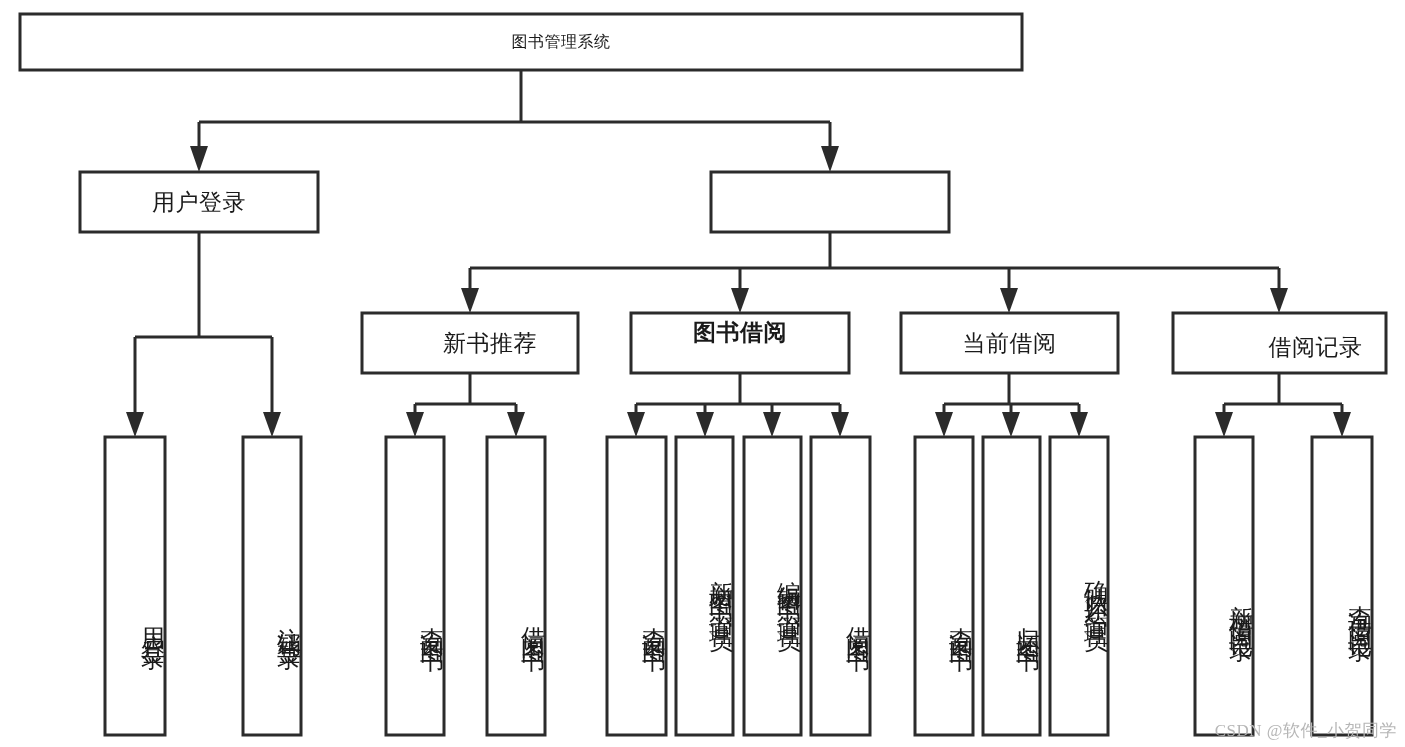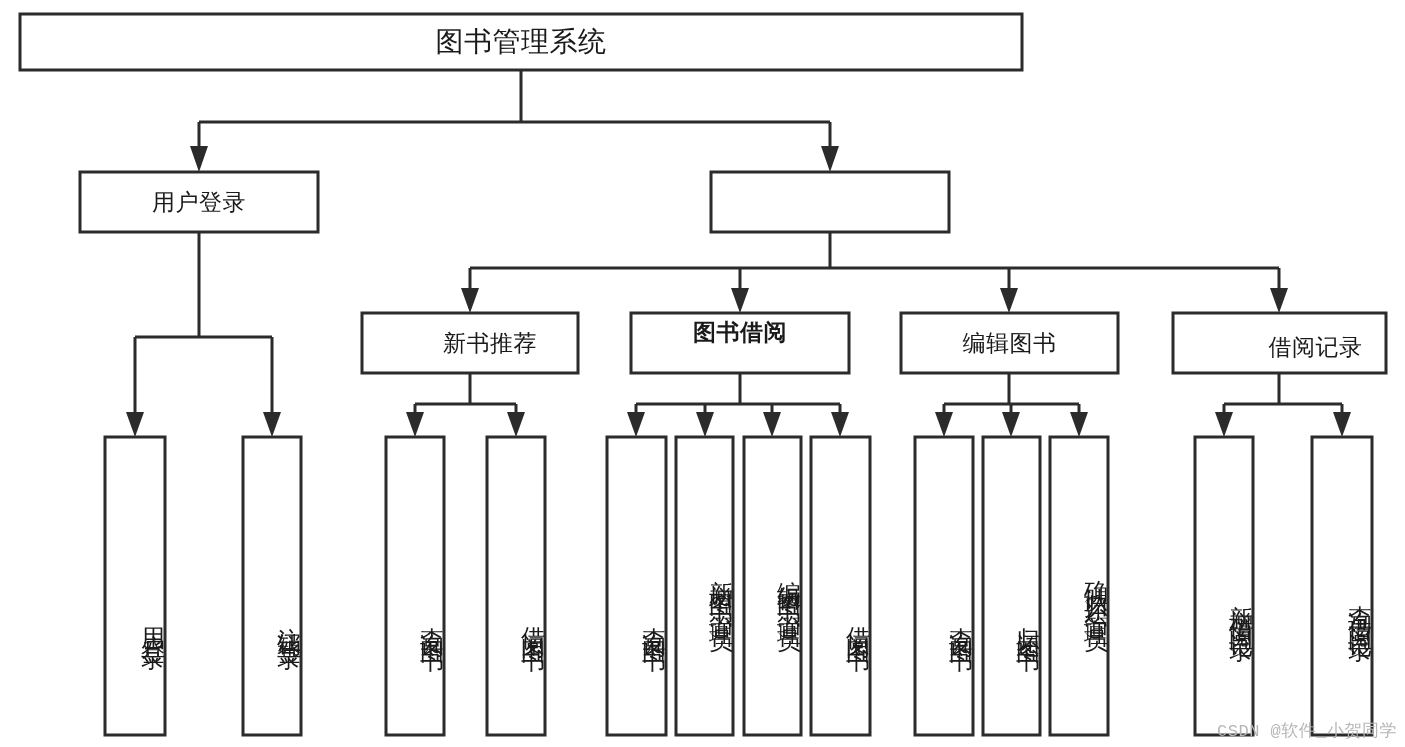--- a/index.html
+++ b/index.html
@@ -51,40 +51,41 @@
     color: #1a1a1a;
     font-family: "Liberation Sans", "DejaVu Sans", sans-serif;
     white-space: nowrap;
     pointer-events: none;
   }
   .node-label.horizontal {
     font-size: 23px;
     letter-spacing: 0.5px;
   }
   .node-label.horizontal.root {
-    font-size: 28px;
+    font-size: 16px;
+    padding-left: 40px;
   }
   .node-label.vertical {
     writing-mode: vertical-rl;
     text-orientation: upright;
     font-size: 24px;
     letter-spacing: 7px;
     line-height: 1;
     align-items: flex-start;
     justify-content: center;
     padding-top: 6px;
     box-sizing: border-box;
   }
   .watermark {
     position: absolute;
     right: 8px;
     bottom: 5px;
     font-size: 17px;
     color: #b6b6b6;
-    font-family: Liberation Mono, monospace;
+    font-family: Liberation Serif, serif;
     letter-spacing: 0.5px;
     pointer-events: none;
   }
 </style>
 </head>
 <body>
 
 <div id="diagram-root">
 
   <svg class="flow" viewBox="0 0 1405 747">
@@ -186,21 +187,21 @@
     <rect class="node-box leaf" x="1195" y="437" width="58" height="298"></rect>
     <rect class="node-box leaf" x="1312" y="437" width="60" height="298"></rect>
   </svg>
 
   <div class="node-label horizontal root" style="left:20px;top:14px;width:1002px;height:56px;">图书管理系统</div>
 
   <div class="node-label horizontal" style="left:80px;top:172px;width:238px;height:60px;">用户登录</div>
 
   <div class="node-label horizontal" style="left:362px;top:313px;width:256px;height:60px;">新书推荐</div>
   <div class="node-label horizontal" style="left:631px;top:302px;width:218px;height:60px;font-weight:bold;">图书借阅</div>
-  <div class="node-label horizontal" style="left:901px;top:313px;width:217px;height:60px;">编辑图书</div>
+  <div class="node-label horizontal" style="left:901px;top:313px;width:217px;height:60px;">当前借阅</div>
   <div class="node-label horizontal" style="left:1173px;top:313px;width:213px;height:69px;margin-left:36px;">借阅记录</div>
 
   <div class="node-label vertical" style="left:105px;top:503px;width:60px;height:232px;">用户登录</div>
   <div class="node-label vertical" style="left:243px;top:503px;width:58px;height:232px;">注销登录</div>
   <div class="node-label vertical" style="left:386px;top:503px;width:58px;height:232px;">查询图书</div>
   <div class="node-label vertical" style="left:487px;top:503px;width:58px;height:232px;">借阅图书</div>
   <div class="node-label vertical" style="left:607px;top:503px;width:59px;height:232px;">查询图书</div>
   <div class="node-label vertical" style="left:676px;top:443px;width:57px;height:292px;">新增图书（管理员）</div>
   <div class="node-label vertical" style="left:744px;top:443px;width:57px;height:292px;">编辑图书（管理员）</div>
   <div class="node-label vertical" style="left:811px;top:503px;width:59px;height:232px;">借阅图书</div>

